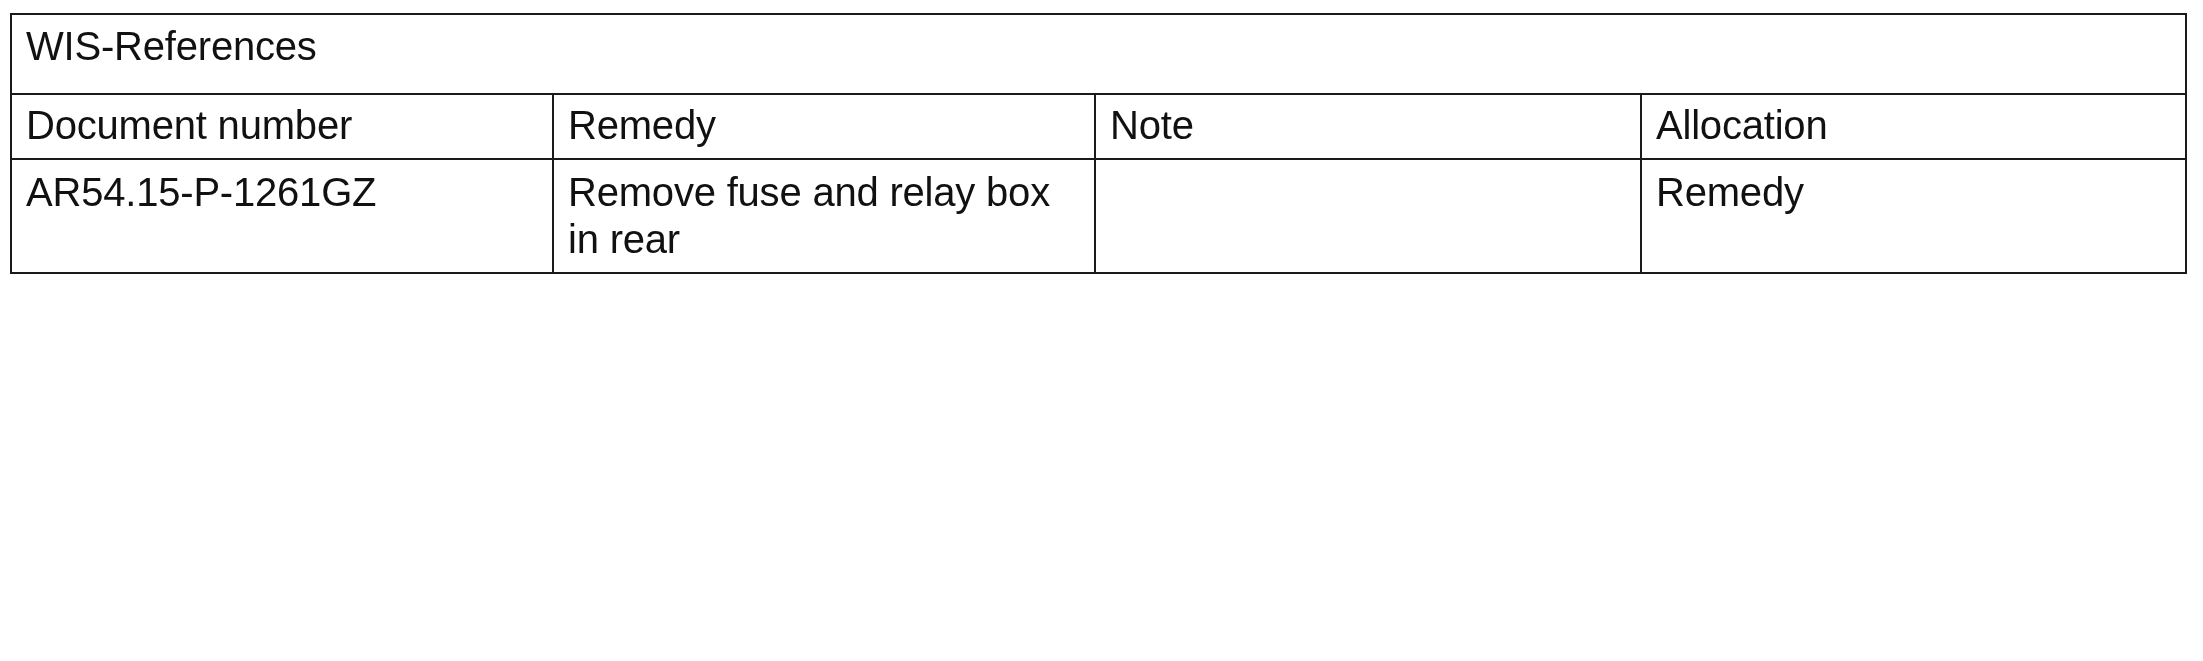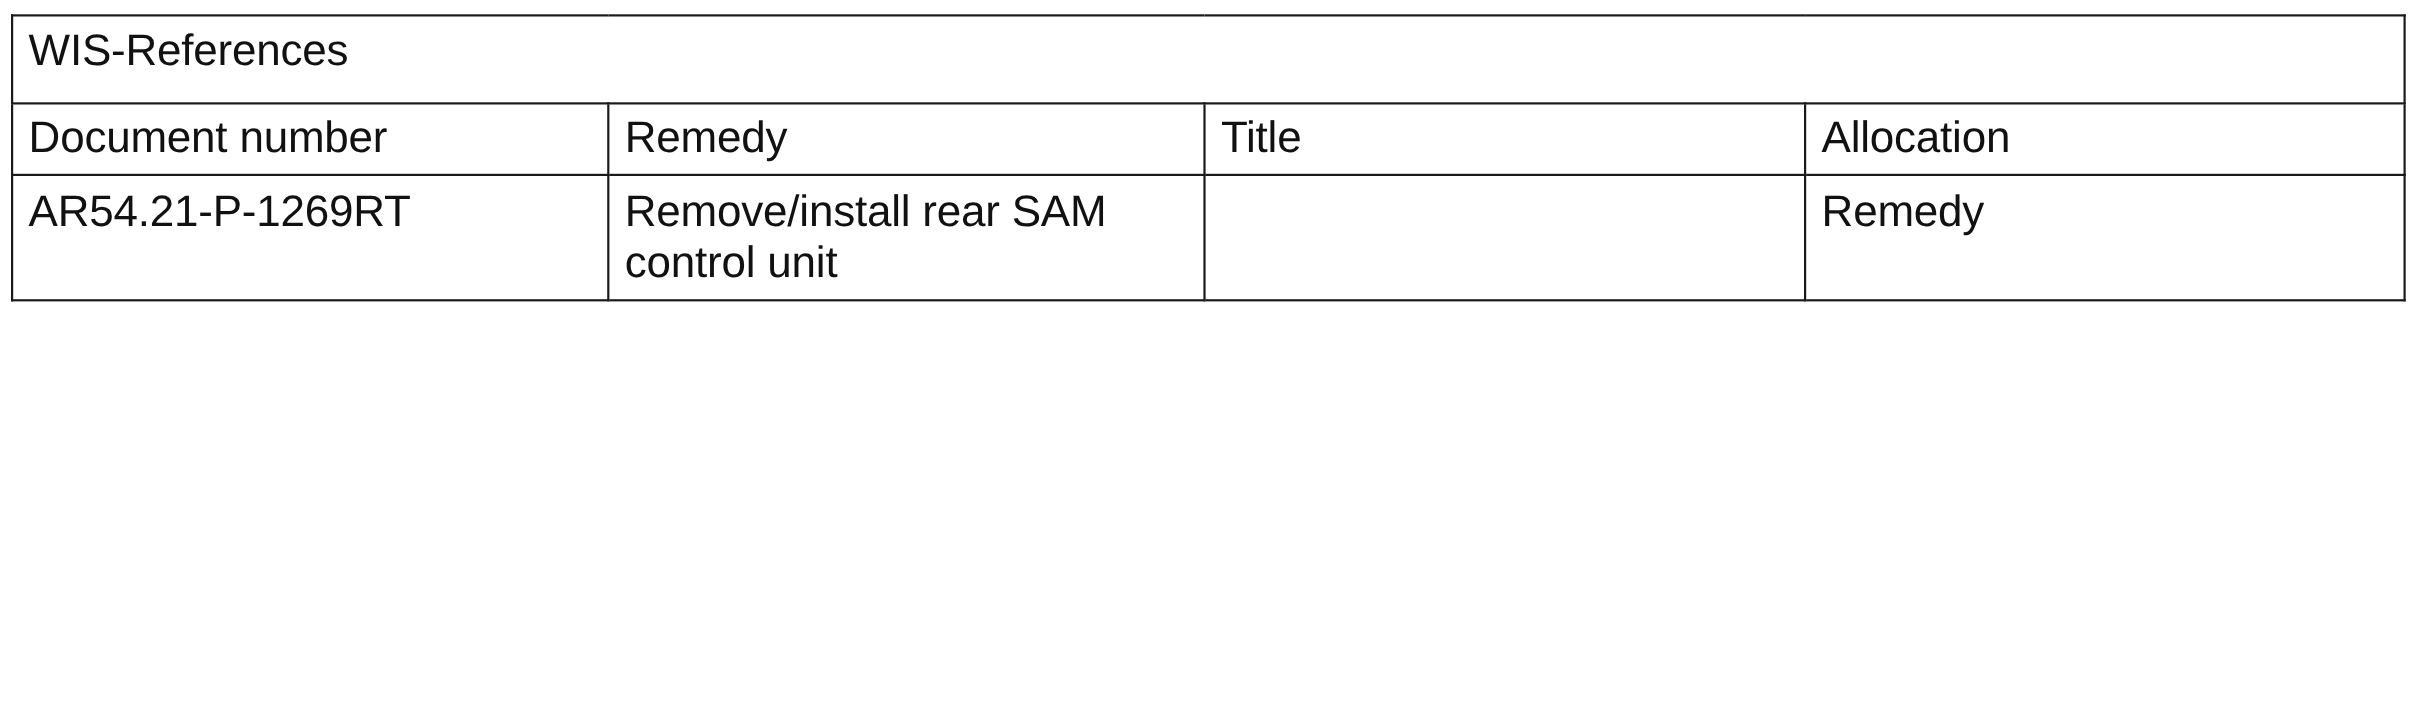--- a/index.html
+++ b/index.html
@@ -83,30 +83,30 @@
     </colgroup>
     <tbody>
 
       <tr>
         <td class="title-cell" colspan="4">WIS-References</td>
       </tr>
 
       <tr class="header-row">
         <td>Document number</td>
         <td>Remedy</td>
-        <td>Title</td>
+        <td>Note</td>
         <td>Allocation</td>
+      </tr>
+
+      <tr class="data-row">
+        <td>AR54.15-P-1261GZ</td>
+        <td>Remove fuse and relay box in rear</td>
+        <td class="cell-empty"></td>
+        <td>Remedy</td>
       </tr>
 
 
 
-
-      <tr class="data-row">
-        <td>AR54.21-P-1269RT</td>
-        <td>Remove/install rear SAM control unit</td>
-        <td class="cell-empty"></td>
-        <td>Remedy</td>
-      </tr>
 
     </tbody>
   </table>
 
 </div>
 
 </body></html>

